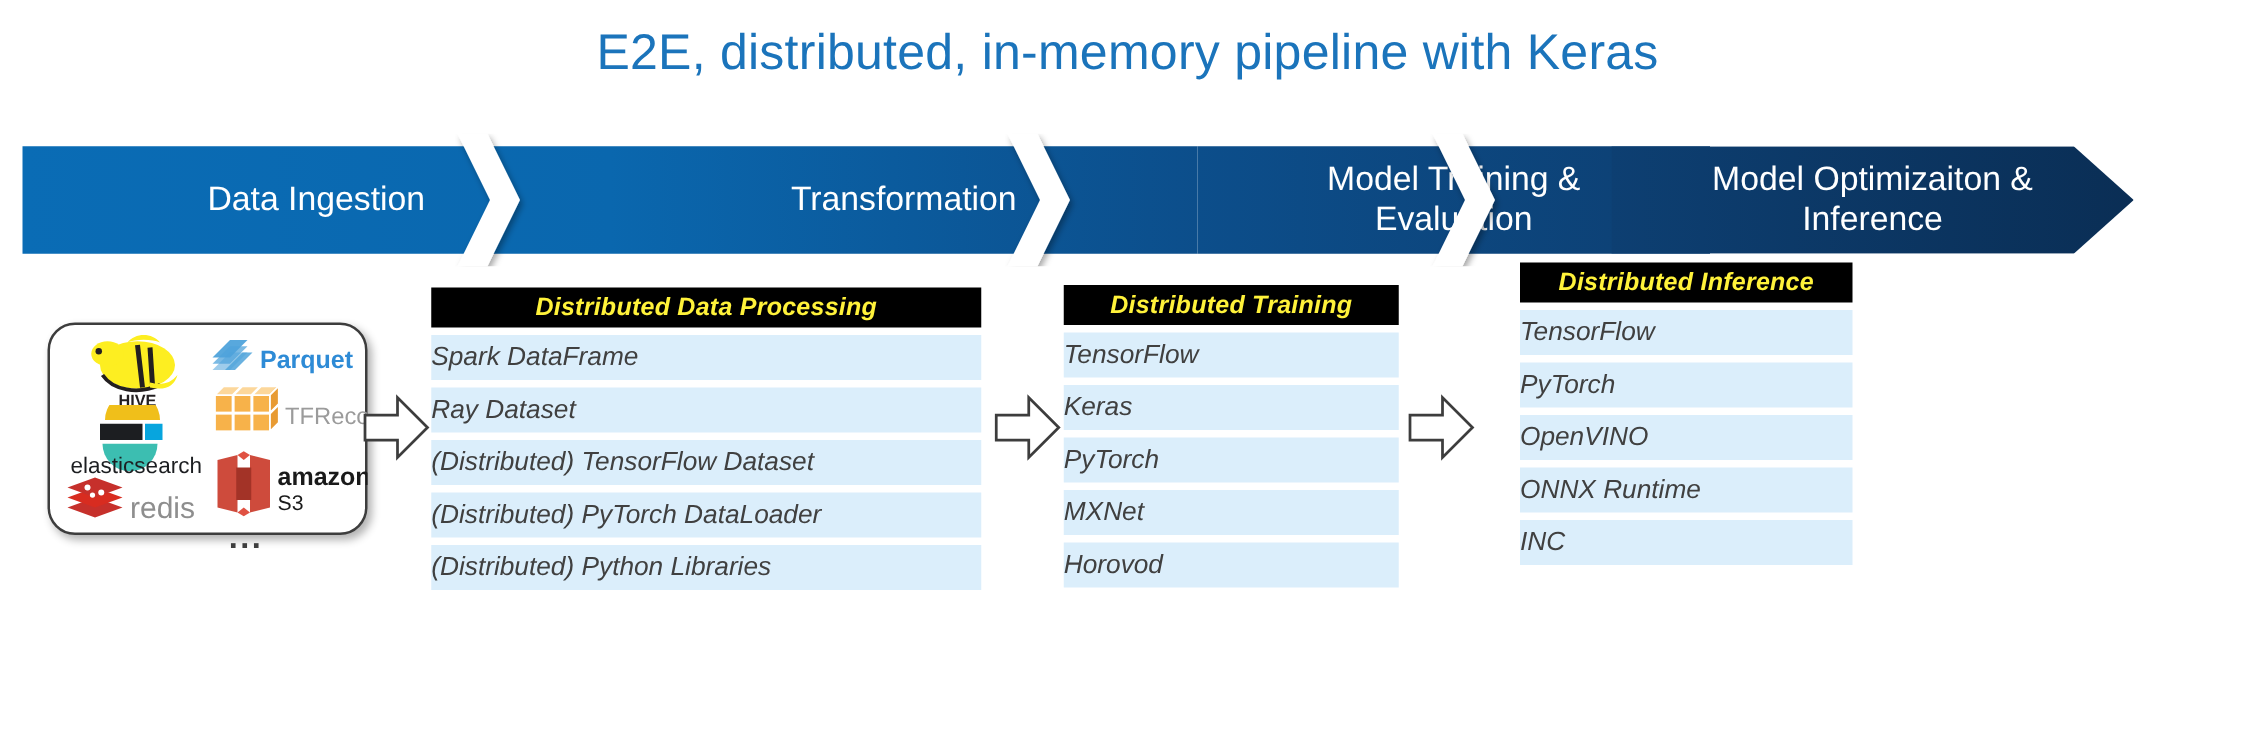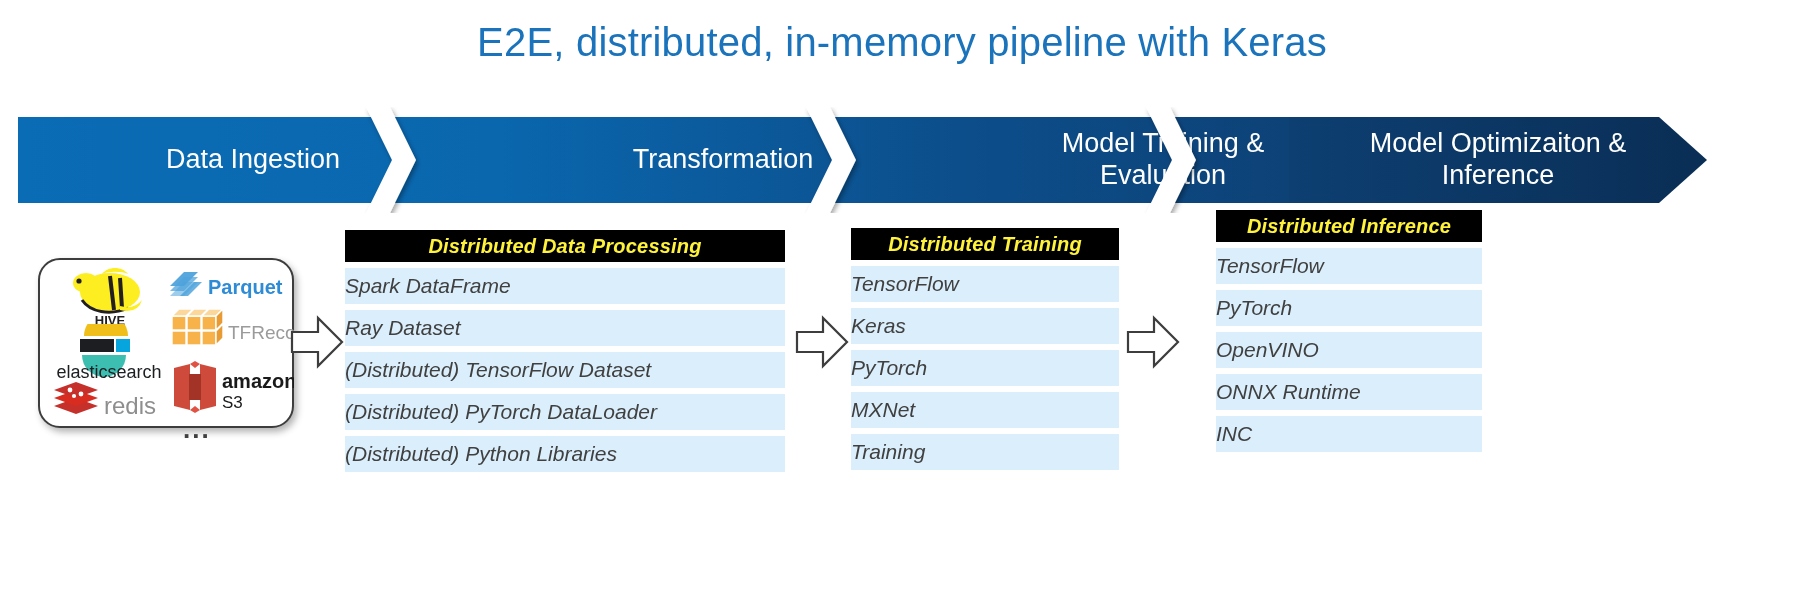--- a/index.html
+++ b/index.html
@@ -255,21 +255,21 @@
   <div class="row">(Distributed) PyTorch DataLoader</div>
   <div class="row">(Distributed) Python Libraries</div>
 </div>
 
 <div class="tbl" id="tbl-training">
   <div class="hdr">Distributed Training</div>
   <div class="row">TensorFlow</div>
   <div class="row">Keras</div>
   <div class="row">PyTorch</div>
   <div class="row">MXNet</div>
-  <div class="row">Training</div>
+  <div class="row">Horovod</div>
 </div>
 
 <div class="tbl" id="tbl-inference">
   <div class="hdr">Distributed Inference</div>
   <div class="row">TensorFlow</div>
   <div class="row">PyTorch</div>
   <div class="row">OpenVINO</div>
   <div class="row">ONNX Runtime</div>
   <div class="row">INC</div>
 </div>

